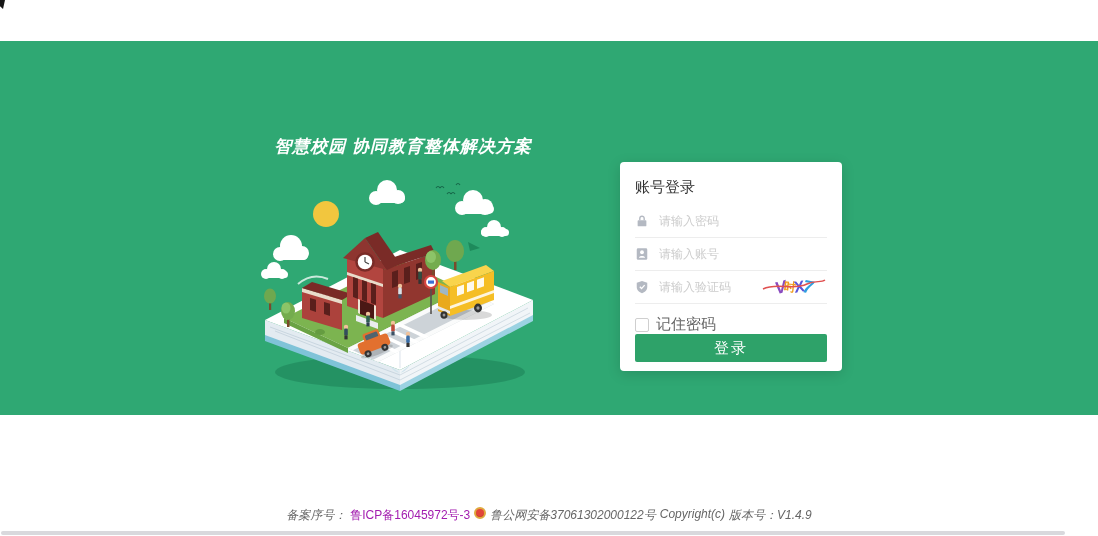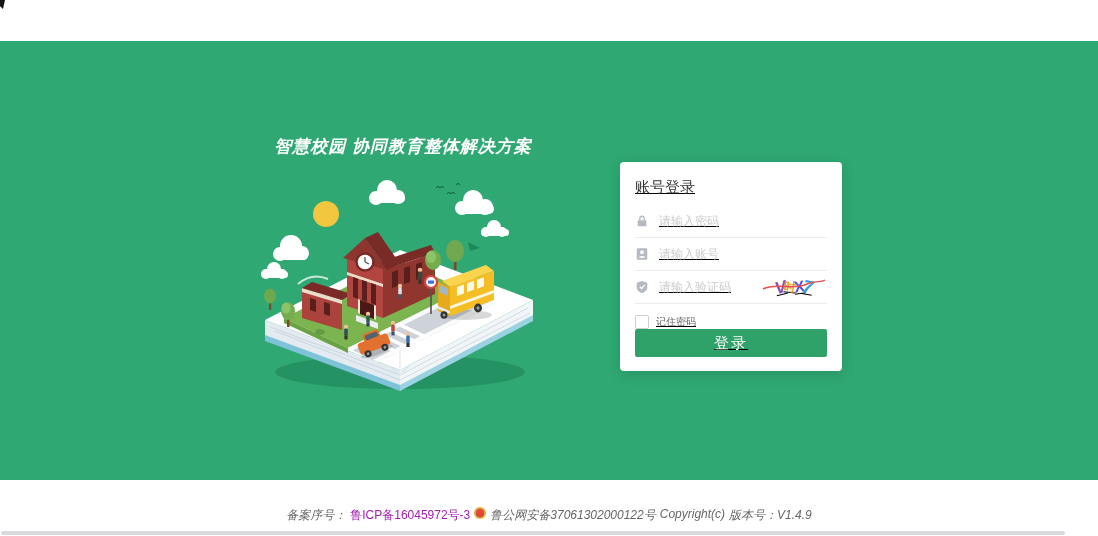--- a/index.html
+++ b/index.html
@@ -4,33 +4,32 @@
 <style>
   html,body{margin:0;padding:0;}
   body{
     width:1098px;height:536px;position:relative;overflow:hidden;
     background:#ffffff;
     font-family:"Liberation Sans","DejaVu Sans",sans-serif;
   }
   .topbar{position:absolute;left:0;top:0;width:1098px;height:41px;background:#ffffff;}
   .corner-artifact{position:absolute;left:0;top:0;width:5px;height:9px;background:#151515;
     clip-path:polygon(0 0,100% 0,60% 100%,0 70%);}
-  .hero{position:absolute;left:0;top:41px;width:1098px;height:439px;background:#2FA873;}
+  .hero{position:absolute;left:0;top:41px;width:1098px;height:374px;background:#2FA873;}
   .headline{
     position:absolute;left:238px;top:94px;width:330px;text-align:center;
     color:#ffffff;font-size:17px;font-weight:bold;font-style:italic;letter-spacing:1px;white-space:nowrap;
   }
   .illus{position:absolute;left:250px;top:131px;width:300px;height:230px;}
 
   
   .card{
     position:absolute;left:620px;top:121px;width:222px;height:209px;box-sizing:border-box;
     background:#ffffff;border-radius:4px;box-shadow:0 3px 14px rgba(0,0,0,.14);
     padding:14px 15px 0 15px;
-    text-decoration:underline;
   }
   .card-title{font-size:15px;color:#333;font-weight:500;margin:2px 0 8px 0;}
   .row{display:flex;align-items:center;height:32px;border-bottom:1px solid #ededed;}
   .row .ficon{flex:none;width:14px;height:14px;color:#b4b9c2;}
   .row input{
     border:0;outline:0;flex:1;min-width:0;font-size:12px;color:#333;margin-left:8px;
     font-family:"Liberation Sans","DejaVu Sans",sans-serif;background:transparent;
   }
   .row input::placeholder{color:#cccccc;}
   .captcha{
@@ -38,21 +37,21 @@
     justify-content:center;cursor:pointer;overflow:hidden;
   }
   .captcha b{font-weight:bold;display:inline-block;margin:0 -1px;line-height:1;}
   .captcha .c0{font-size:17px;transform:rotate(-14deg);font-style:italic;}
   .captcha .c1{font-size:12px;transform:rotate(6deg);}
   .captcha .c2{font-size:16px;transform:rotate(-8deg);}
   .captcha .c3{font-size:18px;transform:rotate(10deg);font-style:italic;}
   .captcha svg{position:absolute;left:0;top:0;width:100%;height:100%;pointer-events:none;}
   .remember{display:flex;align-items:center;margin-top:11px;}
   .cbox{width:12px;height:12px;border:1px solid #cfcfcf;border-radius:2px;background:#fff;cursor:pointer;flex:none;}
-  .remember .rlabel{font-size:10px;color:#666;margin-left:7px;cursor:pointer;}
+  .remember .rlabel{font-size:15px;color:#666;margin-left:7px;cursor:pointer;}
   .loginbtn{
     display:block;margin-top:0;width:100%;height:28px;background:#2EA269;color:#fff;
     border:0;border-radius:2px;font-size:15px;cursor:pointer;letter-spacing:2px;
     font-family:"Liberation Sans","DejaVu Sans",sans-serif;
   }
 
   
   .footer{
     position:absolute;left:0;top:492px;width:1098px;height:40px;background:#fff;
     display:flex;align-items:flex-start;justify-content:center;padding-top:15px;box-sizing:border-box;

